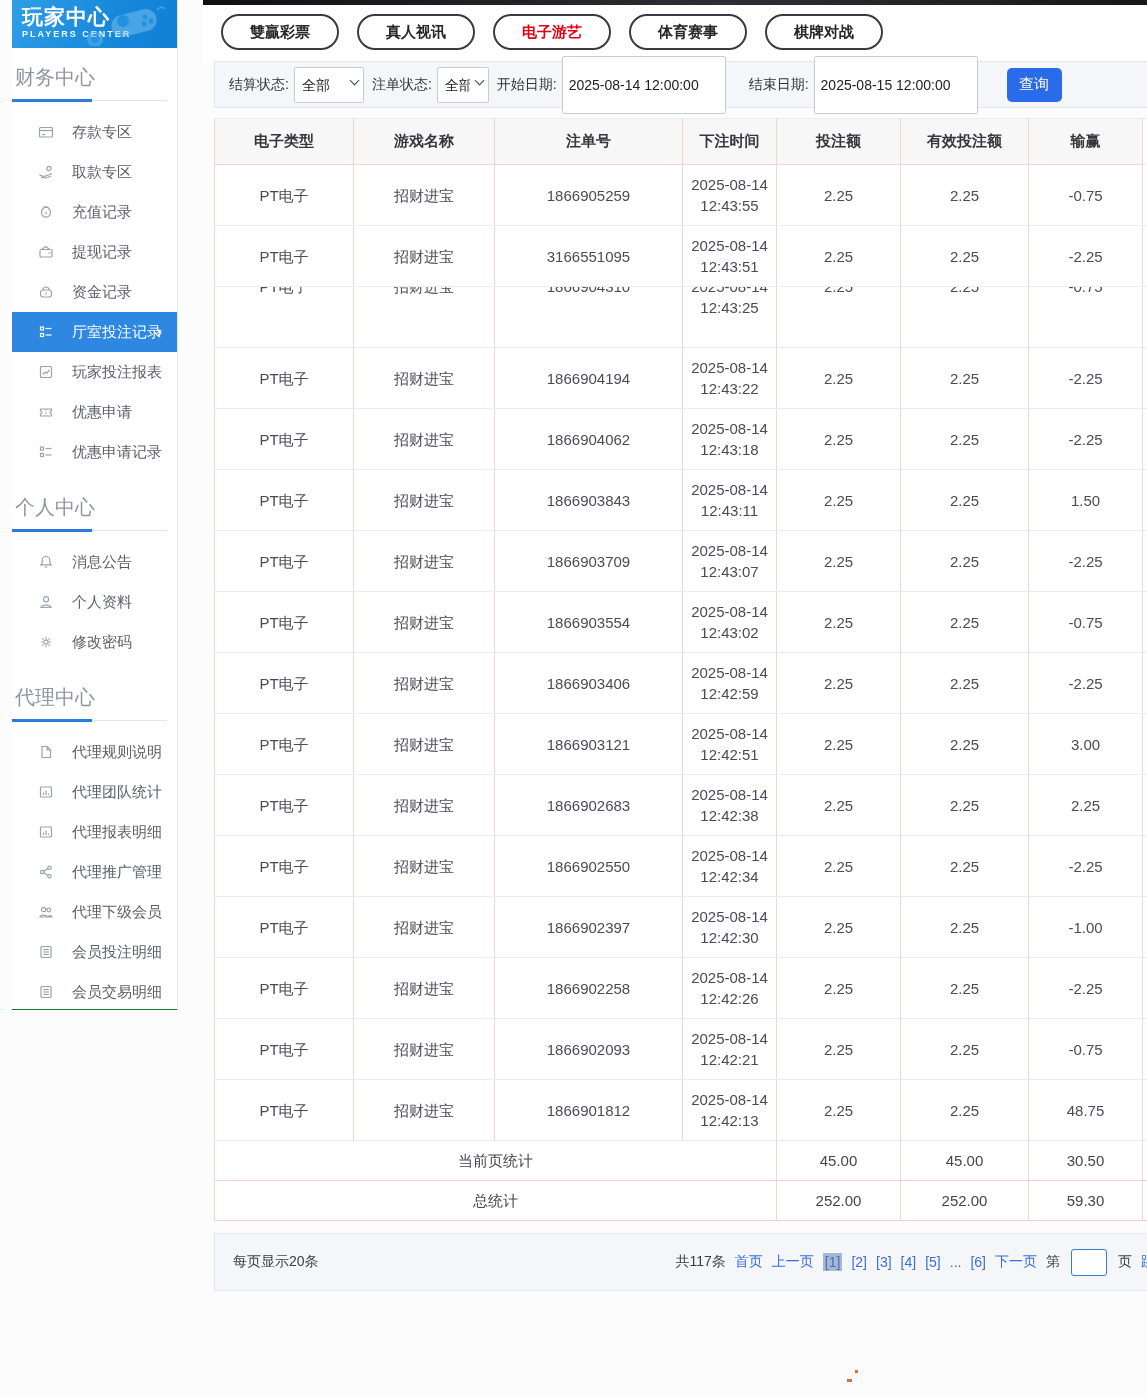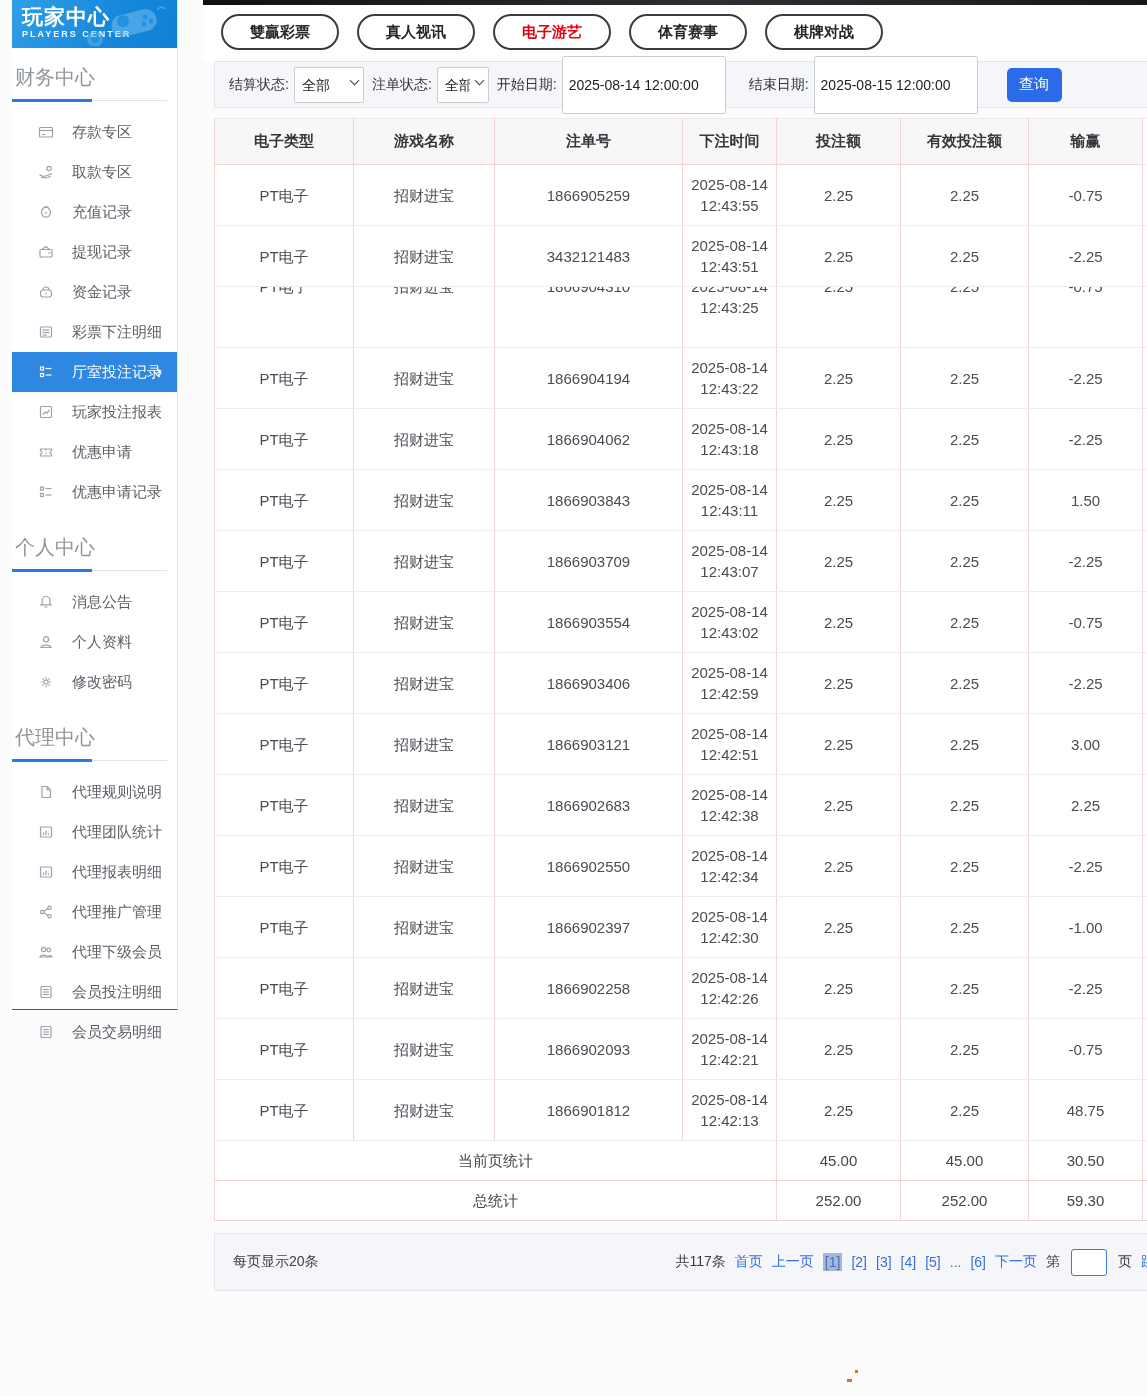--- a/index.html
+++ b/index.html
@@ -148,31 +148,20 @@
         <li class="side-item">
           <span class="ic">
             <svg width="16" height="16" viewBox="0 0 16 16" fill="none" stroke="currentColor" stroke-width="1.2">
               <rect x="2.5" y="6" width="11" height="7" rx="2.5"></rect>
               <path d="M5 6a3 3 0 0 1 6 0"></path>
               <line x1="8" y1="8.5" x2="8" y2="10.5"></line>
             </svg>
           </span>
           <span>资金记录</span>
         </li>
-        <li class="side-item">
-          <span class="ic">
-            <svg width="16" height="16" viewBox="0 0 16 16" fill="none" stroke="currentColor" stroke-width="1.2">
-              <rect x="2.5" y="3" width="11" height="10" rx="0.8"></rect>
-              <line x1="4.5" y1="6" x2="11.5" y2="6"></line>
-              <line x1="4.5" y1="8.5" x2="11.5" y2="8.5"></line>
-              <line x1="4.5" y1="11" x2="9" y2="11"></line>
-            </svg>
-          </span>
-          <span>彩票下注明细</span>
-        </li>
         <li class="side-item active">
           <span class="ic">
             <svg width="16" height="16" viewBox="0 0 16 16" fill="none" stroke="currentColor" stroke-width="1.2">
               <rect x="2.5" y="3" width="3" height="3"></rect>
               <line x1="7.5" y1="4.5" x2="13.5" y2="4.5"></line>
               <rect x="2.5" y="9.5" width="3" height="3"></rect>
               <line x1="7.5" y1="11" x2="13.5" y2="11"></line>
             </svg>
           </span>
           <span>厅室投注记录</span>
@@ -420,21 +409,21 @@
                 <div class="cv">PT电子</div>
               </div>
             </td>
             <td>
               <div class="cw">
                 <div class="cv">招财进宝</div>
               </div>
             </td>
             <td>
               <div class="cw">
-                <div class="cv">3432121483</div>
+                <div class="cv">3166551095</div>
               </div>
             </td>
             <td>
               <div class="cw">
                 <div class="cv">2025-08-14<br>12:43:51</div>
               </div>
             </td>
             <td>
               <div class="cw">
                 <div class="cv">2.25</div>

